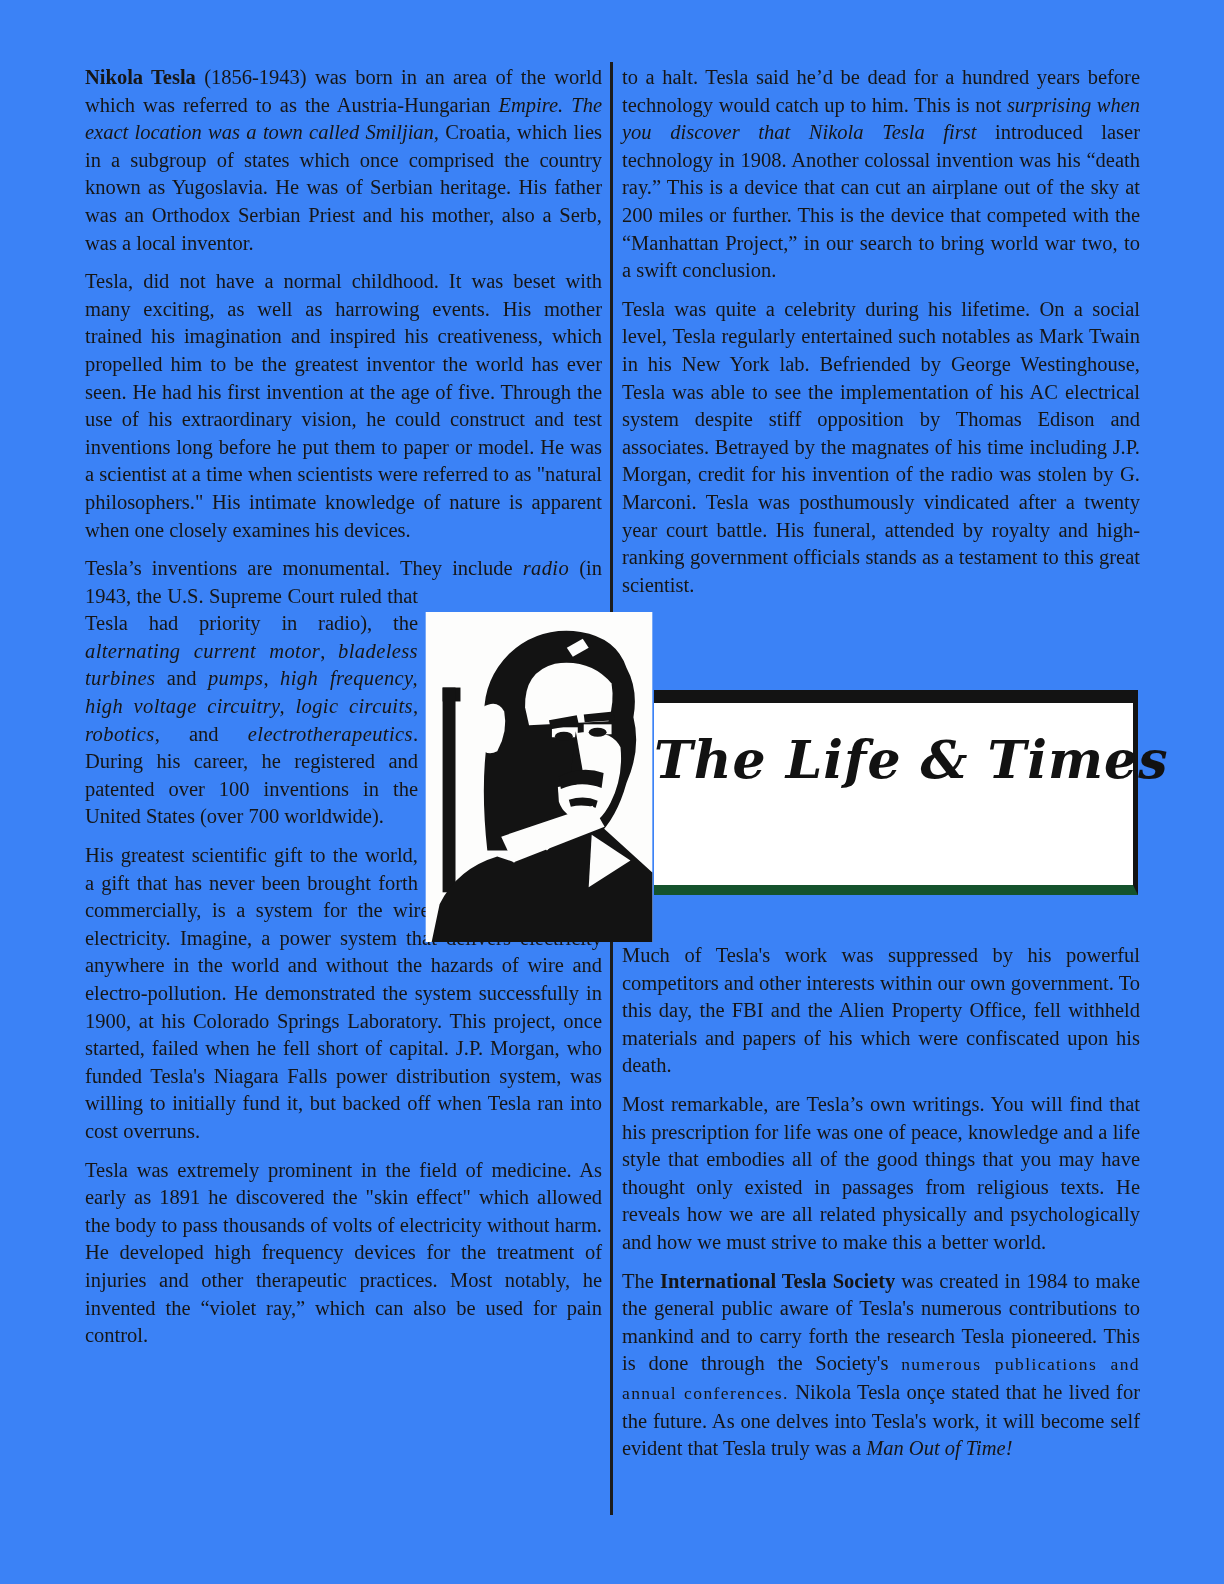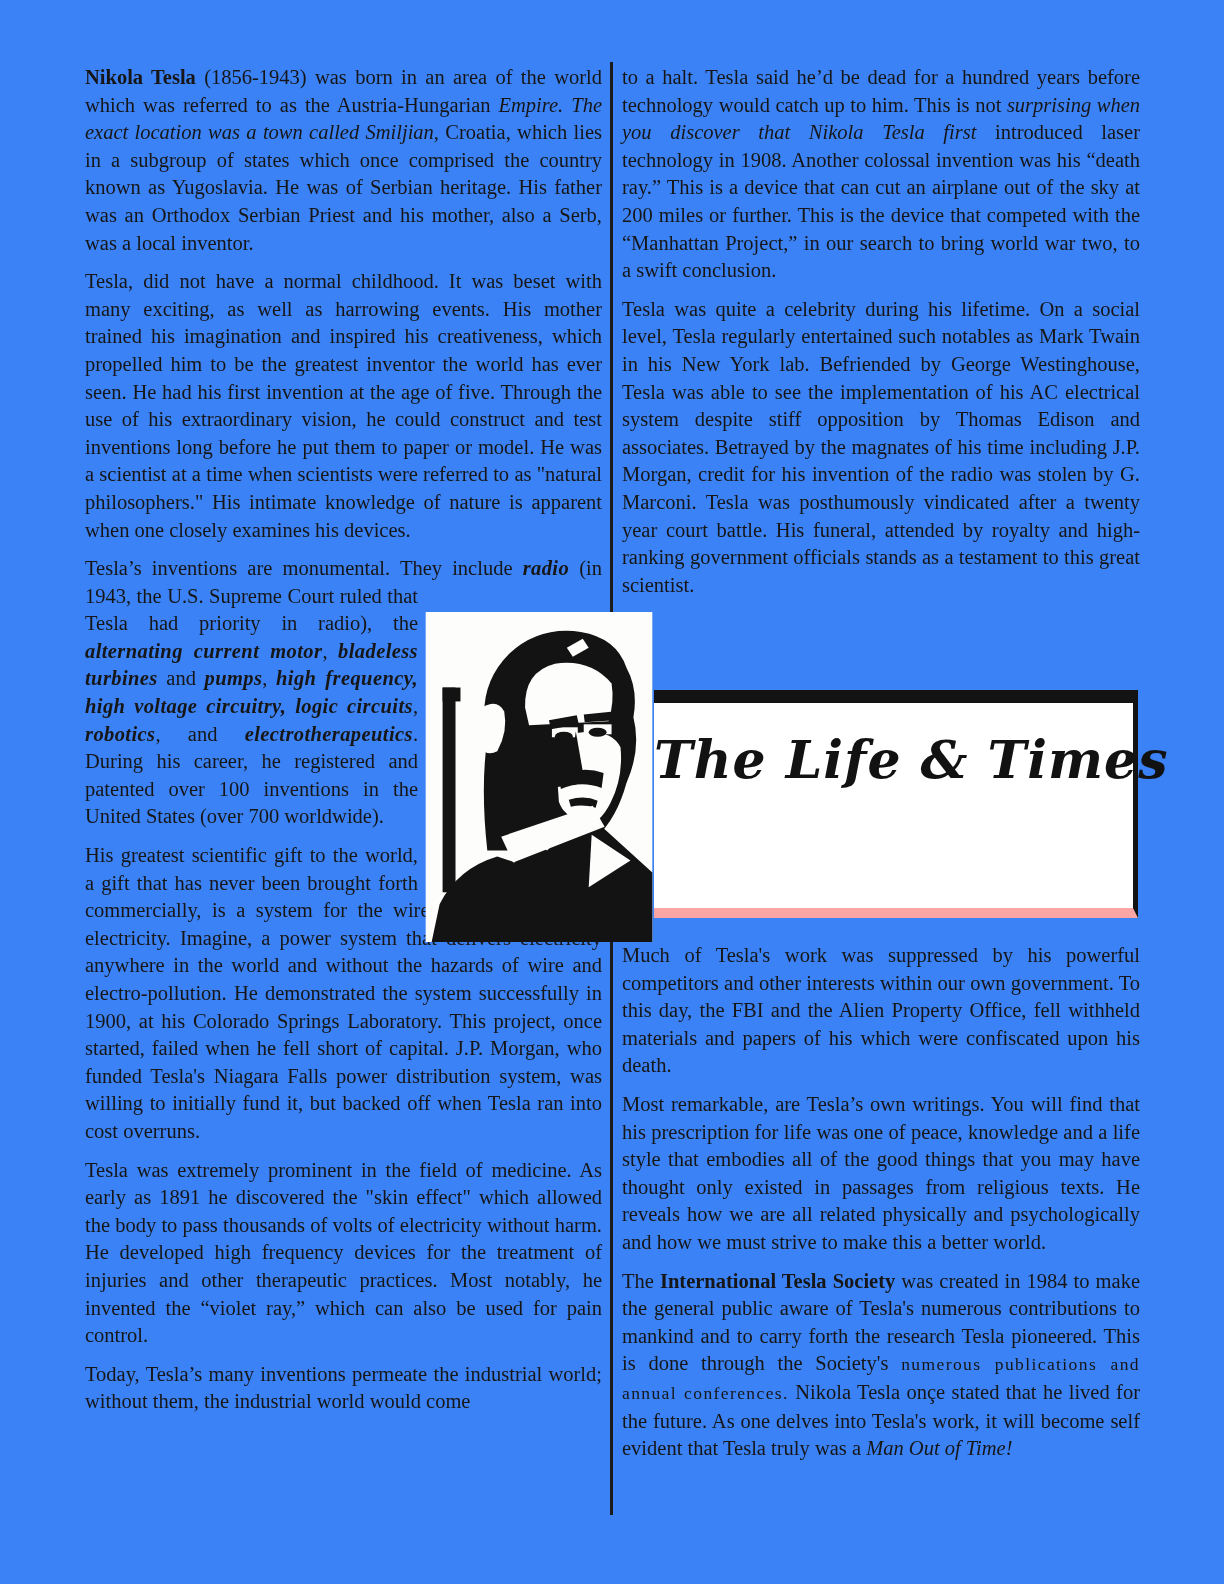--- a/index.html
+++ b/index.html
@@ -6,30 +6,30 @@
   body{background:#e9e9e7;}
   .page{
     position:relative;width:1224px;height:1584px;background:#3b82f6;
     overflow:hidden;font-family:"Liberation Serif","DejaVu Serif",serif;color:#161616;
   }
   .col{position:absolute;text-align:justify;font-size:20.5px;line-height:27.6px;}
   .col p{margin:0 0 11px 0;}
   .seg-n{}
   .seg-b{font-weight:700;}
   .seg-i{font-style:italic;}
-  .seg-bi{font-weight:700;font-style:italic;letter-spacing:.4px;}
+  .seg-bi{font-weight:400;font-style:italic;letter-spacing:.4px;}
   .seg-sp{font-size:17.5px;letter-spacing:1.4px;}
   .portrait-spacer{float:right;width:172px;height:300px;margin:2px 0 6px 12px;}
   #left-col{left:85px;top:64px;width:517px;}
   #right-top{left:622px;top:64px;width:518px;}
   #right-bottom{left:622px;top:942px;width:518px;}
   .divider{position:absolute;left:610px;top:62px;width:3px;height:1453px;background:#1c1c1c;z-index:0;}
   .banner{
-    position:absolute;left:654px;top:690px;width:484px;height:228px;box-sizing:border-box;
-    background:#ffffff;border-top:13px solid #131313;border-bottom:10px solid #fca5a5;
+    position:absolute;left:654px;top:690px;width:484px;height:205px;box-sizing:border-box;
+    background:#ffffff;border-top:13px solid #131313;border-bottom:10px solid #14532d;
     border-right:5px solid #131313;z-index:2;text-align:center;padding-top:14px;
   }
   .banner-line{
     font-family:"DejaVu Serif","Liberation Serif",serif;
     font-weight:700;font-style:italic;font-size:52px;line-height:86px;
     letter-spacing:1px;white-space:nowrap;color:#121212;
   }
   .portrait{position:absolute;left:425px;top:612px;width:228px;height:330px;z-index:3;}
 </style>
 </head>
@@ -38,21 +38,20 @@
 <div class="page">
 
   <div class="divider"></div>
 
   <div class="col" id="left-col">
       <p><span class="seg-b">Nikola Tesla </span><span class="seg-n">(1856-1943) was born in an area of the world which was referred to as the Austria-Hungarian </span><span class="seg-i">Empire. The exact location was a town called Smiljian, </span><span class="seg-n">Croatia, which lies in a subgroup of states which once comprised the country known as Yugoslavia. He was of Serbian heritage. His father was an Orthodox Serbian Priest and his mother, also a Serb, was a local inventor.</span></p>
       <p><span class="seg-n">Tesla, did not have a normal childhood.  It was beset with many exciting, as well as harrowing events.  His mother trained his imagination and inspired his creativeness, which propelled him to be the greatest inventor the world has ever seen.  He had his first invention at the age of five.  Through the use of his extraordinary vision, he could construct and test inventions long before he put them to paper or model.  He was a scientist at a time when scientists were referred to as "natural philosophers."  His intimate knowledge of nature is apparent when one closely examines his devices.</span></p>
       <p><span class="seg-n">Tesla’s inventions are monumental. They include </span><span class="seg-bi">radio</span><span class="portrait-spacer"></span><span class="seg-n"> (in 1943, the U.S. Supreme Court ruled that Tesla had priority in radio), the </span><span class="seg-bi">alternating current motor</span><span class="seg-n">, </span><span class="seg-bi">bladeless turbines</span><span class="seg-n"> and </span><span class="seg-bi">pumps</span><span class="seg-n">, </span><span class="seg-bi">high frequency, high voltage circuitry, logic circuits</span><span class="seg-n">, </span><span class="seg-bi">robotics</span><span class="seg-n">, and </span><span class="seg-bi">electrotherapeutics</span><span class="seg-n">.  During his career, he registered and patented over 100 inventions in the United States (over 700 worldwide).</span></p>
       <p><span class="seg-n">His greatest scientific gift to the world, a gift that has never been brought forth commercially, is a system for the wireless transmission of electricity.  Imagine, a power system that delivers electricity anywhere in the world and without the hazards of wire and electro-pollution. He demonstrated the system successfully in 1900, at his Colorado Springs Laboratory.  This project, once started, failed when he fell short of capital.  J.P. Morgan, who funded Tesla's Niagara Falls power distribution system, was willing to initially fund it, but backed off when Tesla ran into cost overruns.</span></p>
       <p><span class="seg-n">Tesla was extremely prominent in the field of medicine. As early as 1891 he discovered the "skin effect" which allowed the body to pass thousands of volts of electricity without harm.  He developed high frequency devices for the treatment of injuries and other therapeutic practices. Most notably, he invented the “violet ray,” which can also be used for pain control.</span></p>
-      <p><span class="seg-n">Today, Tesla’s many inventions permeate the industrial world;  without them, the industrial world would come</span></p>
     </div>
 
   <div class="col" id="right-top">
       <p><span class="seg-n">to a halt.  Tesla said he’d be dead for a hundred years before technology would catch up to him.  This is not </span><span class="seg-i">surprising when you discover that Nikola Tesla first </span><span class="seg-n">introduced laser technology in 1908.  Another colossal invention was his “death ray.”  This is a device that can cut an airplane out of the sky at 200 miles or further. This is the device that competed with the “Manhattan Project,” in our search to bring world war two, to a swift conclusion.</span></p>
       <p><span class="seg-n">Tesla was quite a celebrity during his lifetime.  On a social level, Tesla regularly entertained such notables as Mark Twain in his New York lab.  Befriended by George Westinghouse,  Tesla was able to see the implementation of his AC electrical system despite stiff opposition by Thomas Edison and associates.    Betrayed by the magnates of his time including J.P. Morgan, credit for his invention of the radio was stolen by G. Marconi. Tesla was posthumously vindicated after a twenty year court battle.  His funeral, attended by royalty and high-ranking government officials stands as a testament to this great scientist.</span></p>
     </div>
 
   <div class="banner">
     <div class="banner-line">The Life &amp; Times</div>
   </div>

